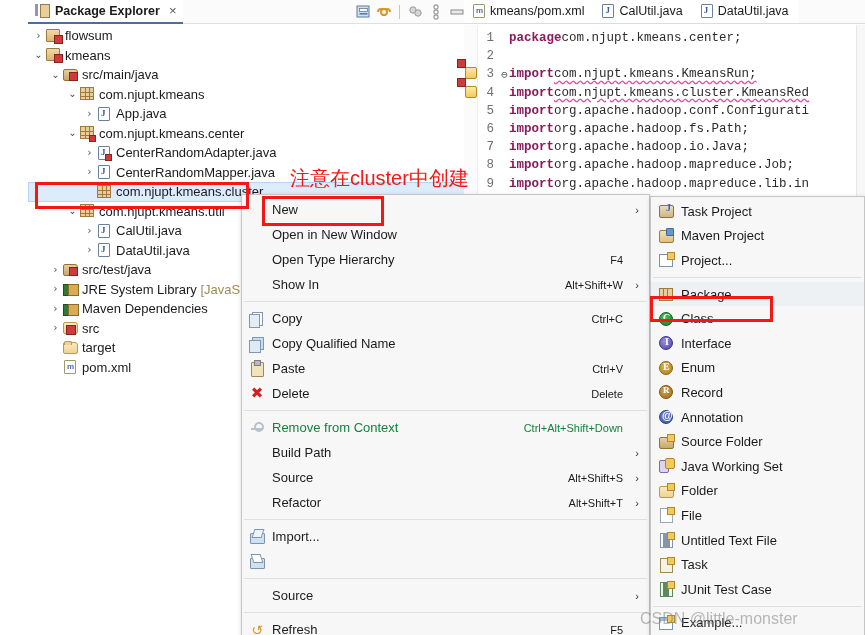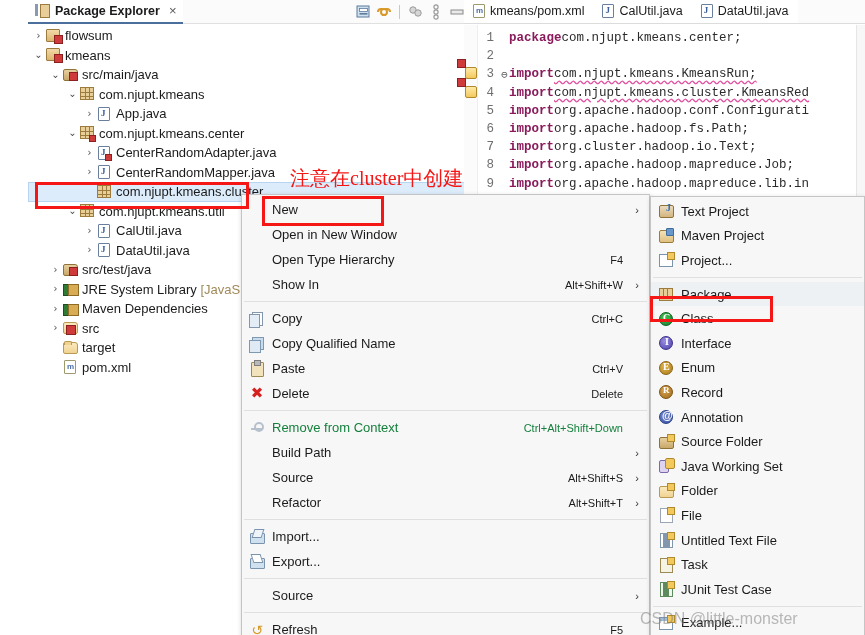--- a/index.html
+++ b/index.html
@@ -302,21 +302,21 @@
       background:#f3c95d; border:1px solid #b08a2a; }
 
   
   .redbox { position: absolute; border: 3px solid #f51616; z-index: 60; pointer-events: none; }
   #redbox-cluster { left: 35px; top: 182px; width: 214px; height: 27px; }
   #redbox-new { left: 262px; top: 196px; width: 122px; height: 30px; }
   #redbox-class { left: 650px; top: 296px; width: 123px; height: 26px; }
   #annot-cn {
     position: absolute; left: 290px; top: 168px; z-index: 61;
     color: #f51616; font-size: 20px; line-height: 20px;
-    font-family: Liberation Serif, serif; white-space: nowrap;
+    font-family: Liberation Sans, sans-serif; white-space: nowrap;
   }
   #watermark {
     position: absolute; left: 640px; top: 610px; z-index: 70;
     color: rgba(130,130,130,.55); font-size: 16px; line-height: 18px;
     font-family: Liberation Sans, sans-serif; white-space: nowrap;
   }
   #scrollbar-v {
     position: absolute; right: 0; top: 25px; width: 9px; bottom: 0;
     background: #f7f7f7; border-left: 1px solid #e6e6e6;
   }
@@ -570,21 +570,21 @@
           <div class="codeline">
             <span class="lnum">6</span>
             <span class="fold"></span>
             <span class="kw">import</span>
             <span class="plain"> org.apache.hadoop.fs.Path;</span>
           </div>
           <div class="codeline">
             <span class="lnum">7</span>
             <span class="fold"></span>
             <span class="kw">import</span>
-            <span class="plain"> org.cluster.hadoop.io.Text;</span>
+            <span class="plain"> org.apache.hadoop.io.Java;</span>
           </div>
           <div class="codeline">
             <span class="lnum">8</span>
             <span class="fold"></span>
             <span class="kw">import</span>
             <span class="plain"> org.apache.hadoop.mapreduce.Job;</span>
           </div>
           <div class="codeline">
             <span class="lnum">9</span>
             <span class="fold"></span>
@@ -687,21 +687,20 @@
           <span class="micon mi-import"></span>
         </span>
         <span class="mlabel">Import...</span>
         <span class="macc"></span>
         <span class="marrow"></span>
       </div>
       <div class="mi">
         <span class="mico">
           <span class="micon mi-export"></span>
         </span>
-        <span class="mlabel">Export...</span>
         <span class="macc"></span>
         <span class="marrow"></span>
       </div>
       <div class="msep"></div>
       <div class="mi">
         <span class="mico"></span>
         <span class="mlabel">Source</span>
         <span class="macc"></span>
         <span class="marrow">›</span>
       </div>
@@ -714,21 +713,21 @@
         <span class="macc">F5</span>
         <span class="marrow"></span>
       </div>
     </div>
 
   <div id="submenu">
       <div class="si">
         <span class="sico">
           <span class="sicon sc-jproj"></span>
         </span>
-        <span class="slabel">Text Project</span>
+        <span class="slabel">Task Project</span>
         <span class="sacc"></span>
       </div>
       <div class="si">
         <span class="sico">
           <span class="sicon sc-mproj"></span>
         </span>
         <span class="slabel">Maven Project</span>
         <span class="sacc"></span>
       </div>
       <div class="si">

